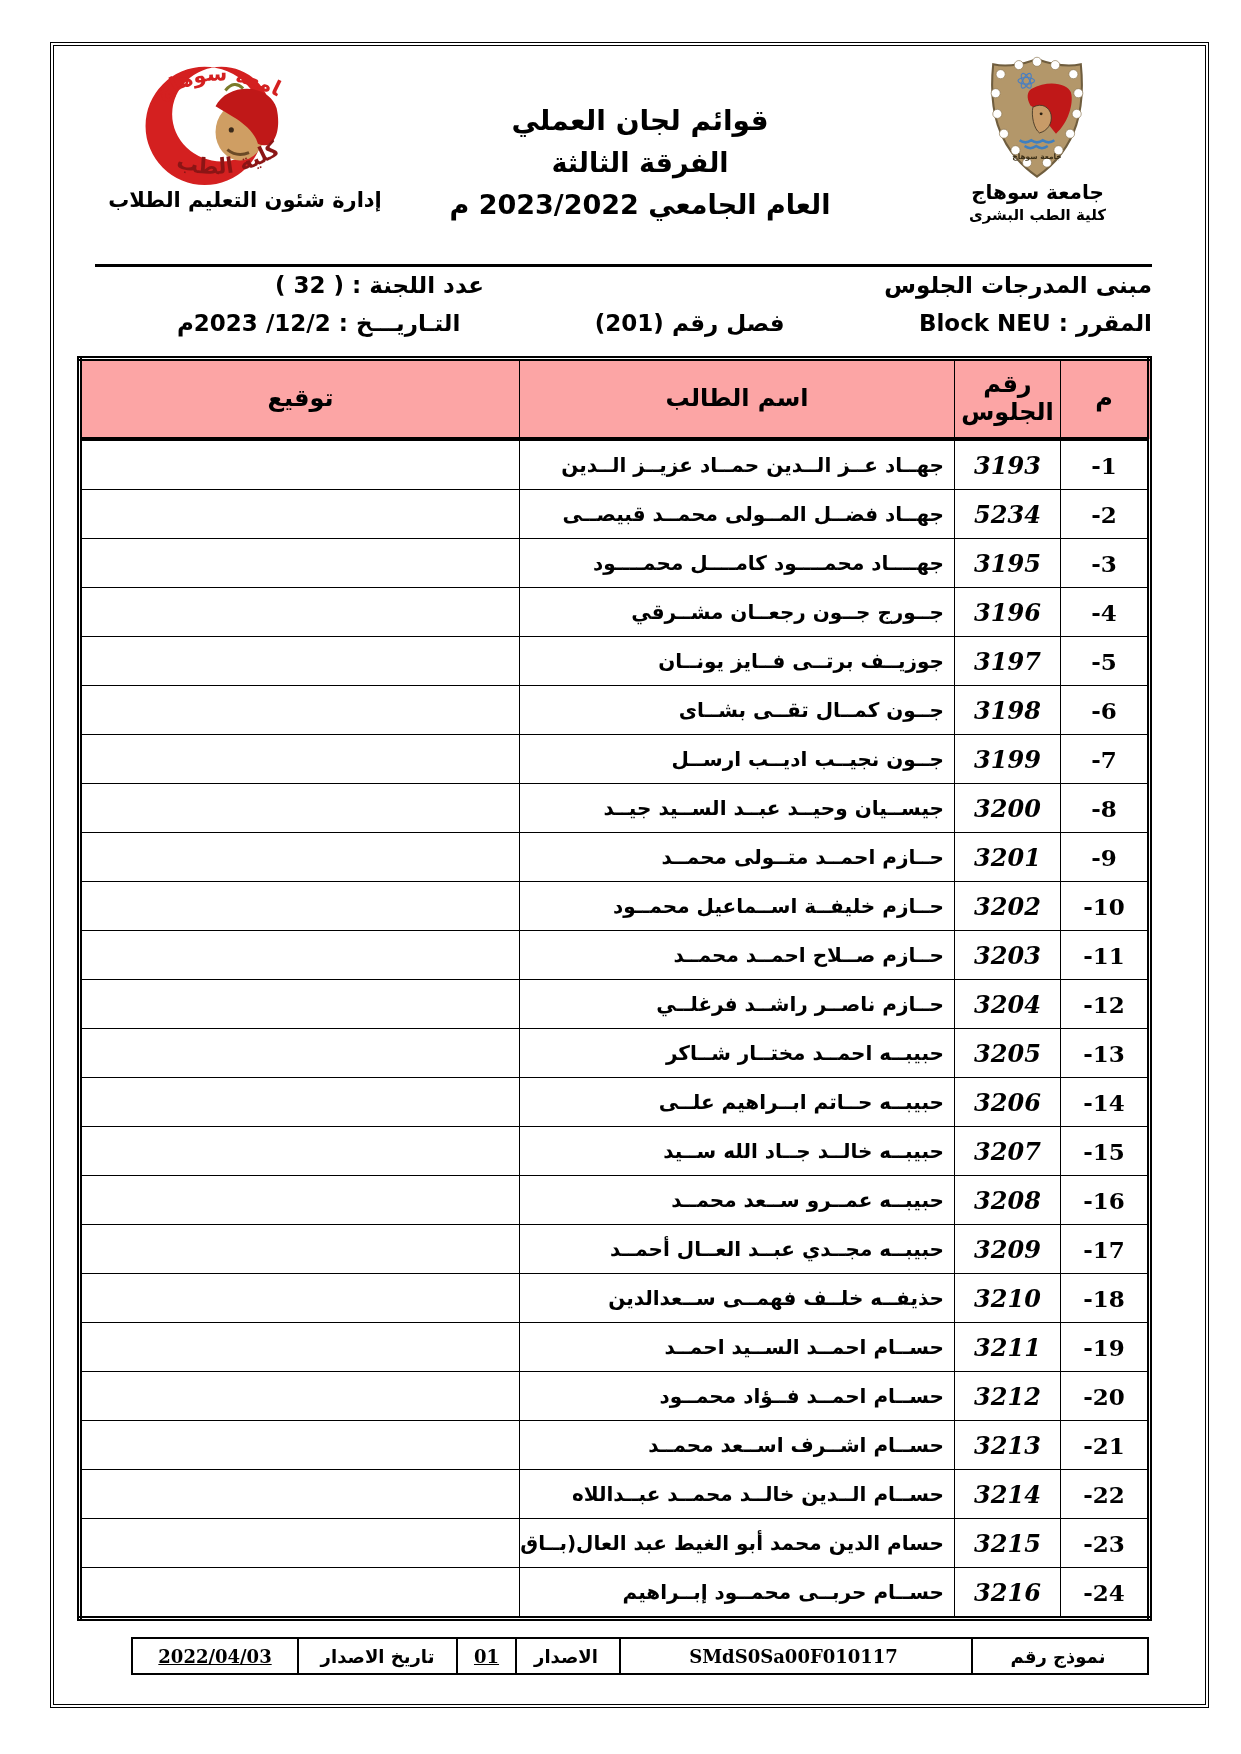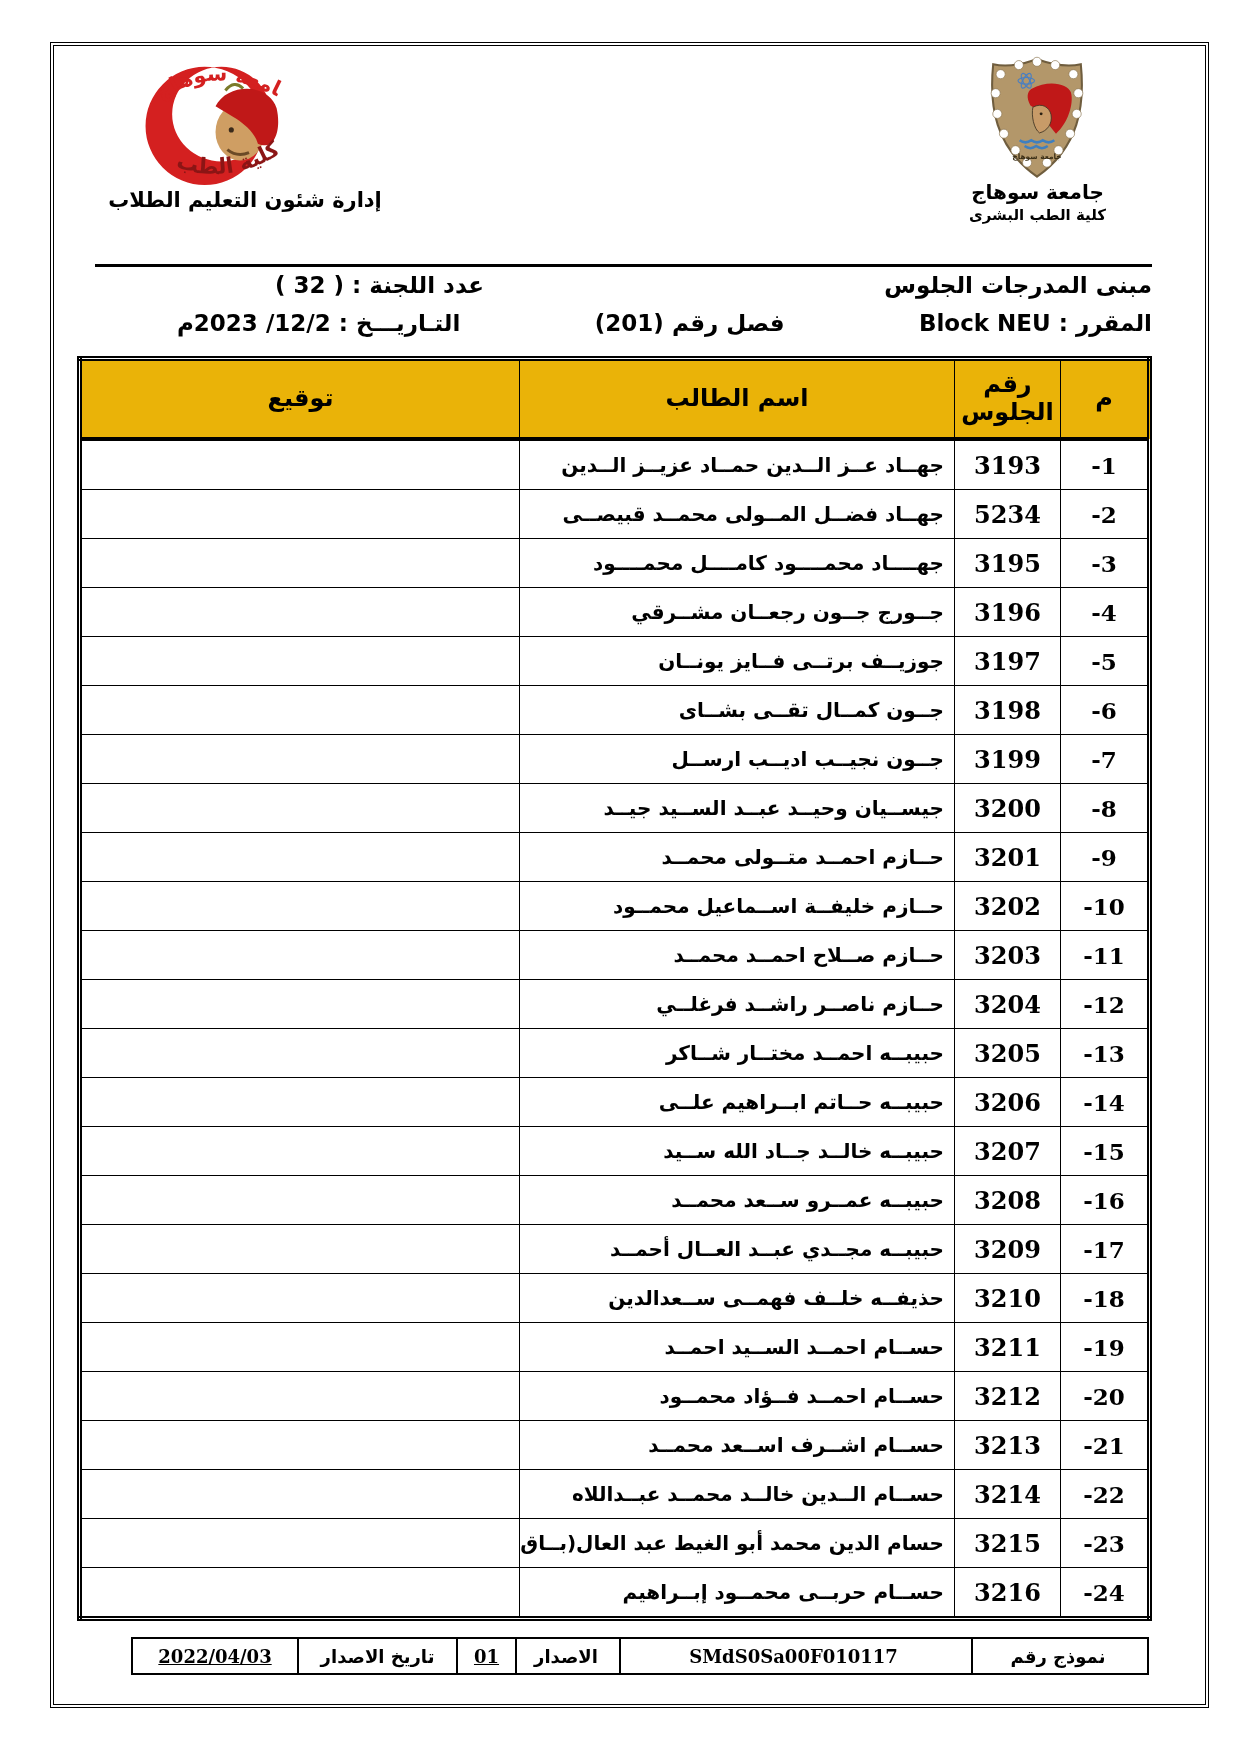--- a/index.html
+++ b/index.html
@@ -23,26 +23,26 @@
     font-size:15px;font-weight:bold;}
   .rule{position:absolute;left:95px;top:264px;width:1057px;height:3px;background:#000;}
   
   .info{position:absolute;left:95px;width:1057px;direction:rtl;display:flex;
     justify-content:space-between;font-size:23px;font-weight:bold;box-sizing:border-box;}
   .info1{top:272px;padding-left:180px;}
   .info2{top:310px;padding-left:82px;}
   
   table.main{position:absolute;left:77px;top:356px;width:1070px;direction:rtl;
     border-collapse:collapse;border:5px double #000;table-layout:fixed;}
-  table.main th{background:#eab308;border:1px solid #000;border-bottom:4px solid #000;
+  table.main th{background:#fca5a5;border:1px solid #000;border-bottom:4px solid #000;
     font-size:24px;font-weight:bold;height:74px;line-height:1.15;}
   table.main td{border:1px solid #000;height:46px;overflow:hidden;white-space:nowrap;}
   td.c-idx{text-align:center;direction:ltr;font-family:"DejaVu Serif",serif;
     font-weight:bold;font-size:23px;}
-  td.c-seat{text-align:center;font-family:"DejaVu Serif",serif;font-weight:bold;font-size:24px;}
+  td.c-seat{text-align:center;font-family:"DejaVu Serif",serif;font-weight:bold;font-size:24px;font-style:italic;}
   td.c-name{text-align:right;padding:0 10px;font-weight:bold;font-size:20px;}
   td.c-sign{background:#fff;}
   
   table.foot{position:absolute;left:131px;top:1637px;width:1016px;direction:rtl;
     border-collapse:collapse;table-layout:fixed;}
   table.foot td{border:2px solid #000;height:32px;font-weight:bold;font-size:18px;
     text-align:center;overflow:hidden;white-space:nowrap;}
   td.f-label{text-align:right;padding-left:4px;padding-right:8px;}
   td.f-code{direction:ltr;text-align:right;padding-right:6px;font-family:"DejaVu Serif",serif;}
   td.f-num{font-family:"DejaVu Serif",serif;text-decoration:underline;}
@@ -66,20 +66,25 @@
     <path d="M 106,52 C 118,28 160,28 168,54 C 173,76 166,98 149,90 C 143,70 118,60 106,52 Z" fill="#c01818"></path>
     <path d="M 116,36 q 9,-11 18,-2" stroke="#7a7a2a" stroke-width="3" fill="none"></path>
     <circle cx="122" cy="76" r="2.6" fill="#3a2a1a"></circle>
     <path d="M 118,96 q 10,8 22,3" stroke="#6b4a26" stroke-width="3" fill="none"></path>
     <text font-size="22" font-weight="bold" fill="#8b1515" font-family="DejaVu Sans, sans-serif">
       <textPath href="#arcBot" startOffset="18%">كلية الطب</textPath>
     </text>
   </svg>
   <div class="left-caption">إدارة شئون التعليم الطلاب</div>
 
+  <div class="titles">
+    <div class="t1">قوائم لجان العملي</div>
+    <div class="t2">الفرقة الثالثة</div>
+    <div class="t3">العام الجامعي 2023/2022 م</div>
+  </div>
 
   <svg class="shield-logo" viewBox="0 0 130 150" xmlns="http://www.w3.org/2000/svg">
     <path d="M 65,4 C 45,11 25,13 12,10 C 7,60 14,110 65,146 C 116,110 123,60 118,10 C 105,13 85,11 65,4 Z" fill="#b3976a" stroke="#6f5d3e" stroke-width="2.5"></path>
     <g fill="#ffffff" stroke="#8a7550" stroke-width="0.8">
       <circle cx="21" cy="22" r="5.5"></circle>
         <circle cx="15" cy="45" r="5.5"></circle>
       <circle cx="17" cy="70" r="5.5"></circle>
         <circle cx="25" cy="94" r="5.5"></circle>
       <circle cx="39" cy="114" r="5.5"></circle>
         <circle cx="53" cy="129" r="5.5"></circle>

